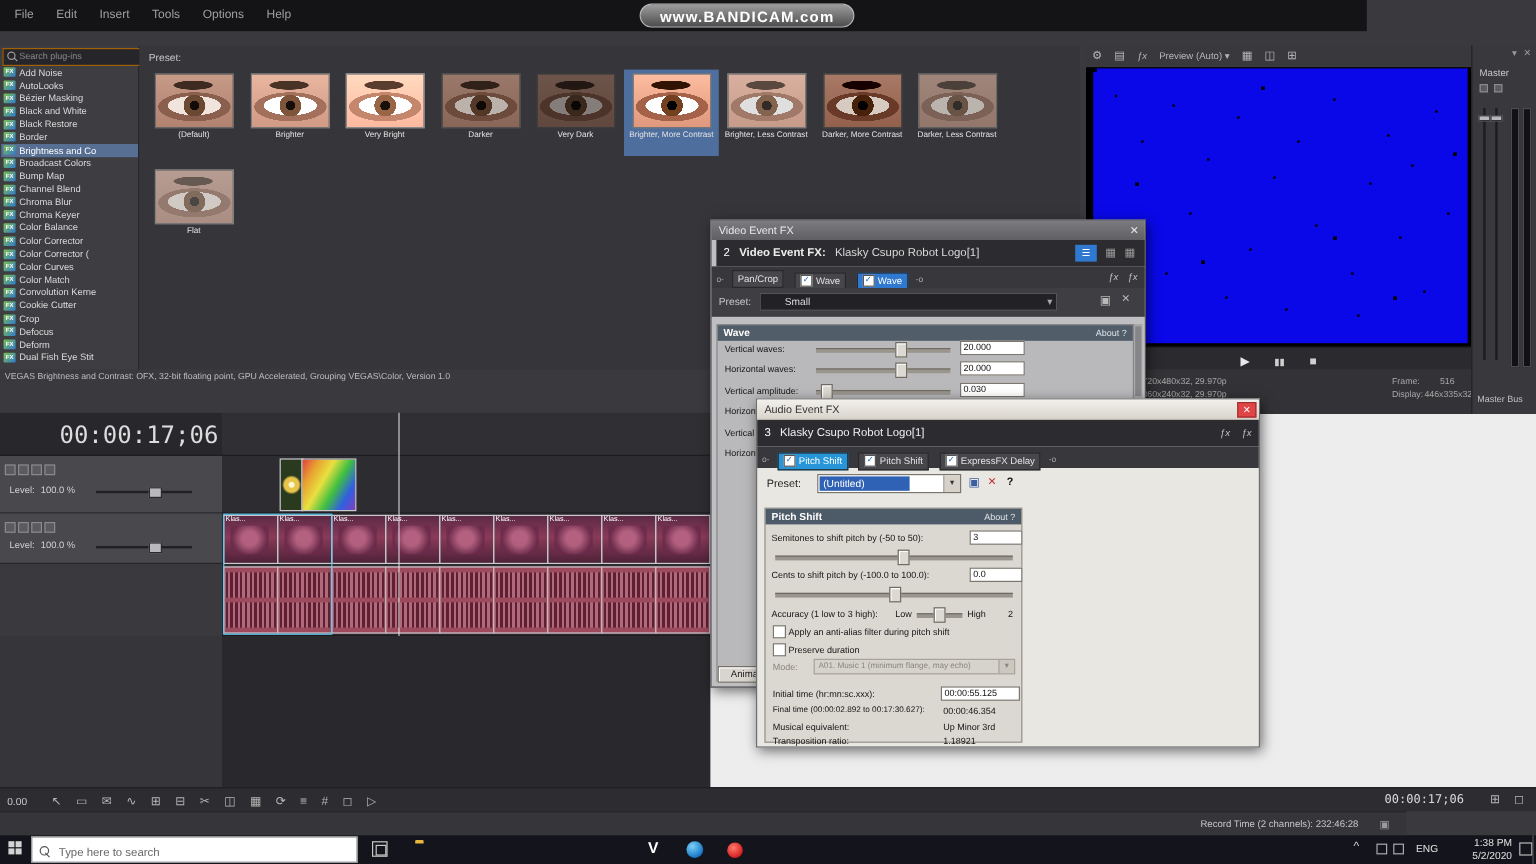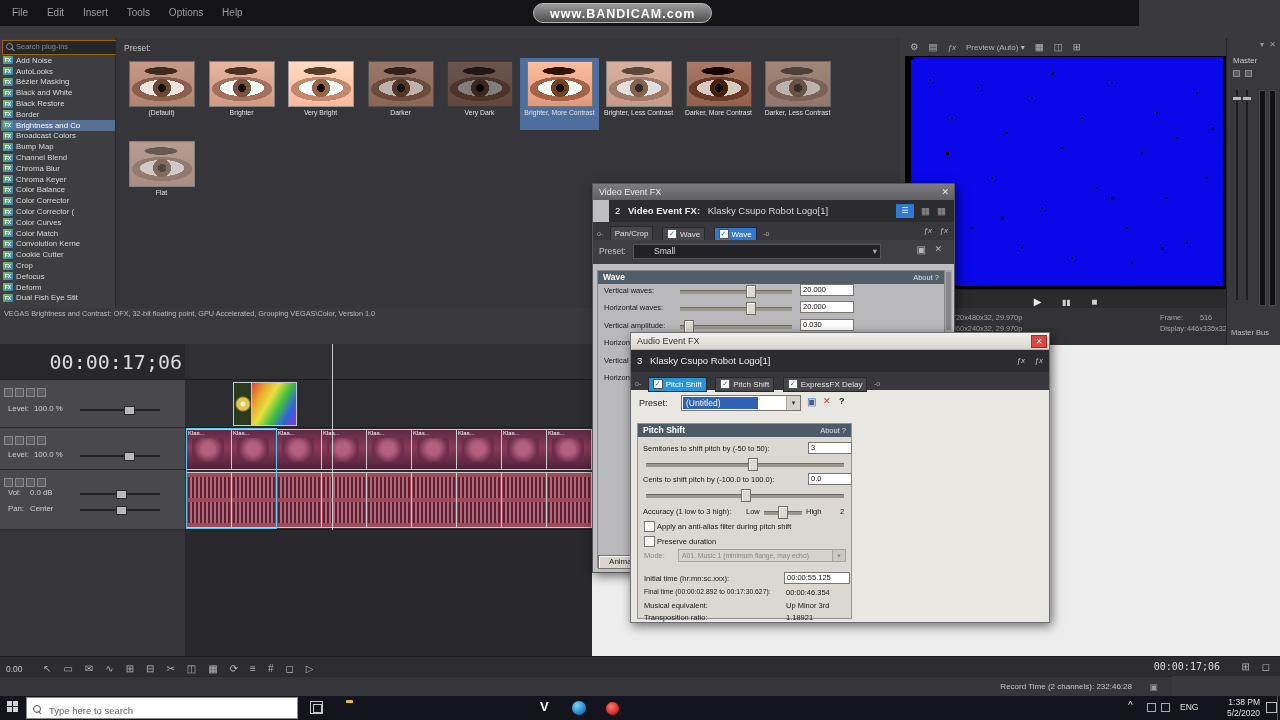--- a/index.html
+++ b/index.html
@@ -272,31 +272,20 @@
     <span class="dgroove" style="left:80px;top:29px;width:80px;"></span>
     <span class="dhandle" style="left:124px;top:26px;"></span>
   </div>
   <div class="abs thdr" style="top:428px;height:42px;">
     <div style="padding:3px 0 0 4px;"><span class="tbx"></span><span class="tbx"></span><span class="tbx"></span><span class="tbx"></span></div>
     <span class="tlabel" style="left:8px;top:22px;">Level:</span>
     <span class="tlabel" style="left:34px;top:22px;">100.0 %</span>
     <span class="dgroove" style="left:80px;top:27px;width:80px;"></span>
     <span class="dhandle" style="left:124px;top:24px;"></span>
   </div>
-  <div class="abs thdr" style="top:470px;height:60px;">
-    <div style="padding:3px 0 0 4px;"><span class="tbx"></span><span class="tbx"></span><span class="tbx"></span><span class="tbx"></span></div>
-    <span class="tlabel" style="left:8px;top:18px;">Vol:</span>
-    <span class="tlabel" style="left:30px;top:18px;">0.0 dB</span>
-    <span class="dgroove" style="left:80px;top:23px;width:80px;"></span>
-    <span class="dhandle" style="left:116px;top:20px;"></span>
-    <span class="tlabel" style="left:8px;top:34px;">Pan:</span>
-    <span class="tlabel" style="left:30px;top:34px;">Center</span>
-    <span class="dgroove" style="left:80px;top:39px;width:80px;"></span>
-    <span class="dhandle" style="left:116px;top:36px;"></span>
-  </div>
   <div class="abs" style="left:0;top:530px;width:185px;height:126px;background:#36363a;"></div>
 
   <div class="abs trkbg" style="top:380px;height:48px;">
     <div style="position:absolute;left:48px;top:2px;width:18px;height:42px;border:1px solid #c9c9cd;background:radial-gradient(circle at 50% 50%,#fff8d0 0 2px,#e8c44a 3px 6px,#2a3a1e 8px);"></div>
     <div style="position:absolute;left:66px;top:2px;width:44px;height:42px;border:1px solid #c9c9cd;background:linear-gradient(120deg,#e04040,#e8a030,#e8e040,#40c040,#3060e0,#8040c0);"></div>
   </div>
   <div class="abs trkbg" style="top:428px;height:42px;">
     <div class="vseg" style="left:1px;">
         <span class="vlabel">Klas...</span>
       </div>
@@ -408,21 +397,21 @@
     <div class="abs" style="left:32px;top:52px;width:7px;height:216px;background:#111114;border:1px solid #4c4c50;"></div>
     <div class="abs" style="left:42px;top:52px;width:7px;height:216px;background:#111114;border:1px solid #4c4c50;"></div>
     <span class="abs" style="left:4px;top:290px;font-size:7.5px;color:#c0c0c0;">Master Bus</span>
   </div>
 
   <div class="abs dlg" style="left:592px;top:183px;width:363px;height:390px;background:#bfbfc1;border:1px solid #55555a;z-index:5;">
     <div class="abs" style="left:0;top:0;right:0;height:16px;background:linear-gradient(#7b7b80,#5f5f64);color:#e9e9e9;font-size:9px;line-height:16px;padding-left:6px;">
       <span>Video Event FX</span>
       <span class="abs" style="right:5px;top:0;">✕</span>
     </div>
-    <div class="abs" style="left:16px;top:16px;right:0;height:22px;background:#2c2c30;color:#eee;font-size:9.5px;line-height:22px;">
+    <div class="abs" style="left:4px;top:16px;right:0;height:22px;background:#2c2c30;color:#eee;font-size:9.5px;line-height:22px;">
       <span style="padding:0 5px 0 6px;color:#fff;">2</span>
       <b>Video Event FX:</b>
       <span style="padding-left:5px;color:#d8d8d8;">Klasky Csupo Robot Logo[1]</span>
       <span class="abs" style="right:40px;top:4px;width:18px;height:14px;background:#2f7ad0;color:#fff;font-size:8px;line-height:14px;text-align:center;">☰</span>
       <span class="abs" style="right:24px;top:0;color:#9a9a9a;">▦</span>
       <span class="abs" style="right:8px;top:0;color:#9a9a9a;">▦</span>
     </div>
     <div class="abs" style="left:0;top:38px;right:0;height:18px;background:#38383c;line-height:17px;">
       <span style="color:#aaa;font-size:7px;padding-left:4px;">o-</span>
       <span class="chip">

